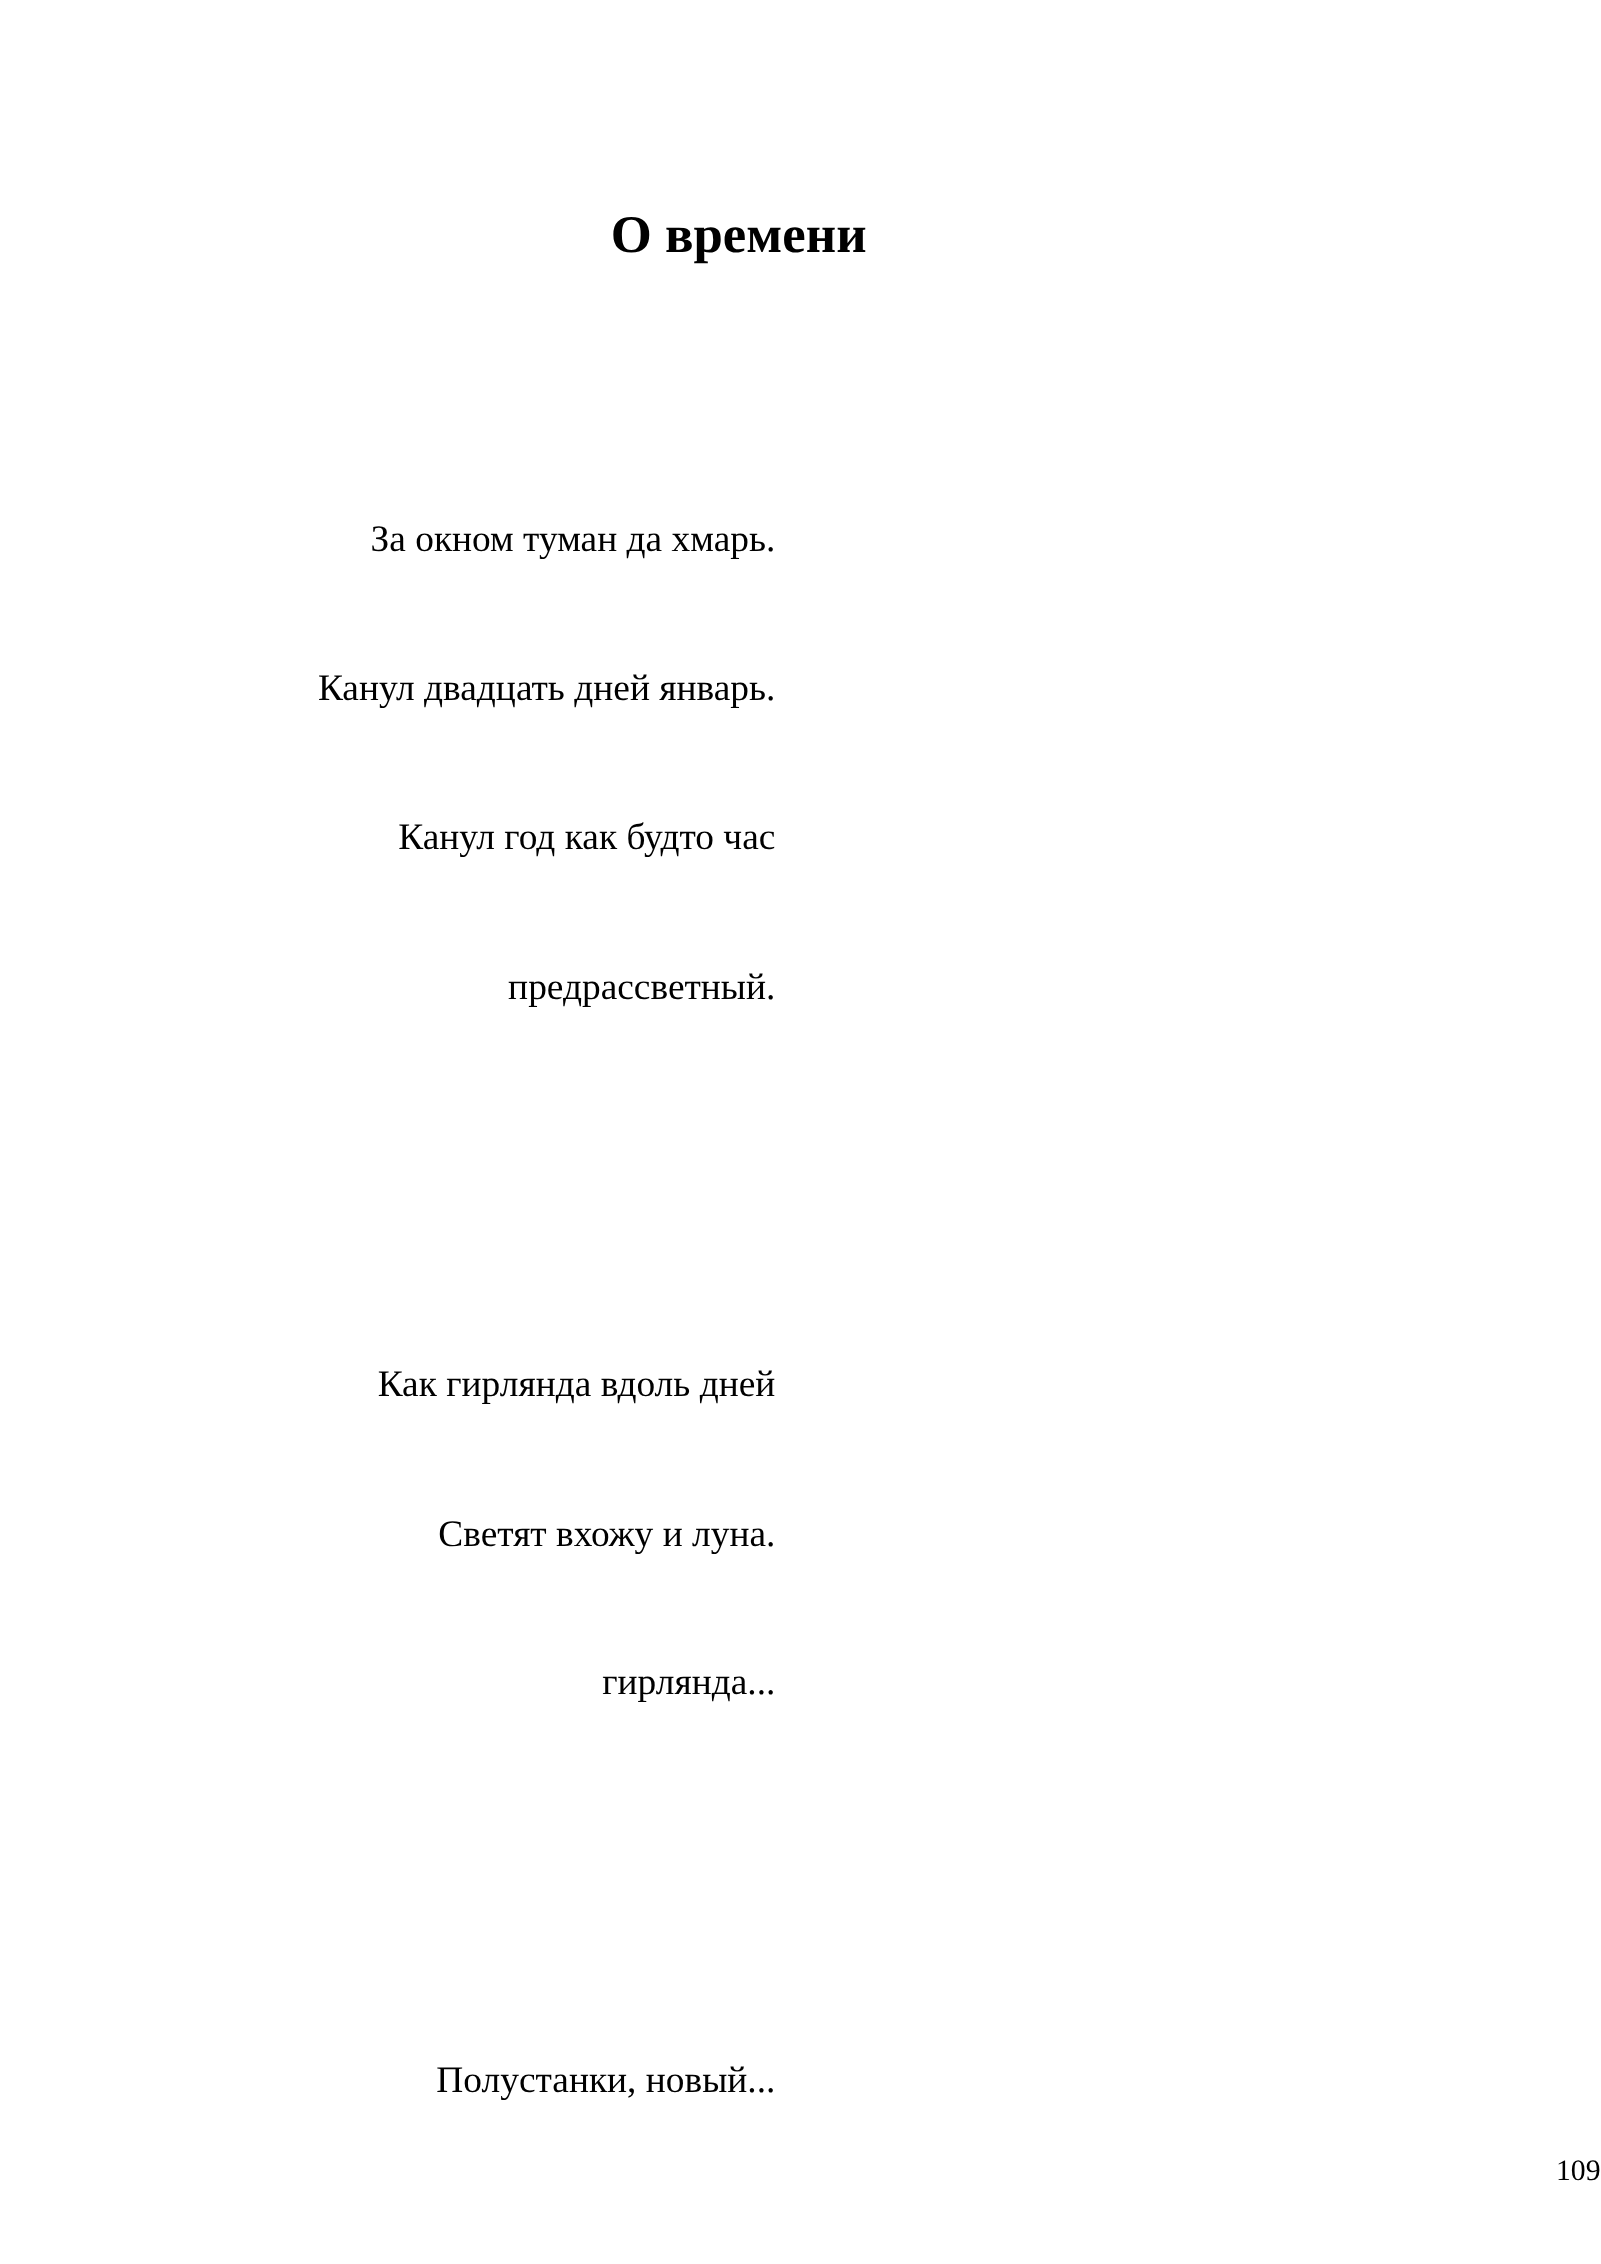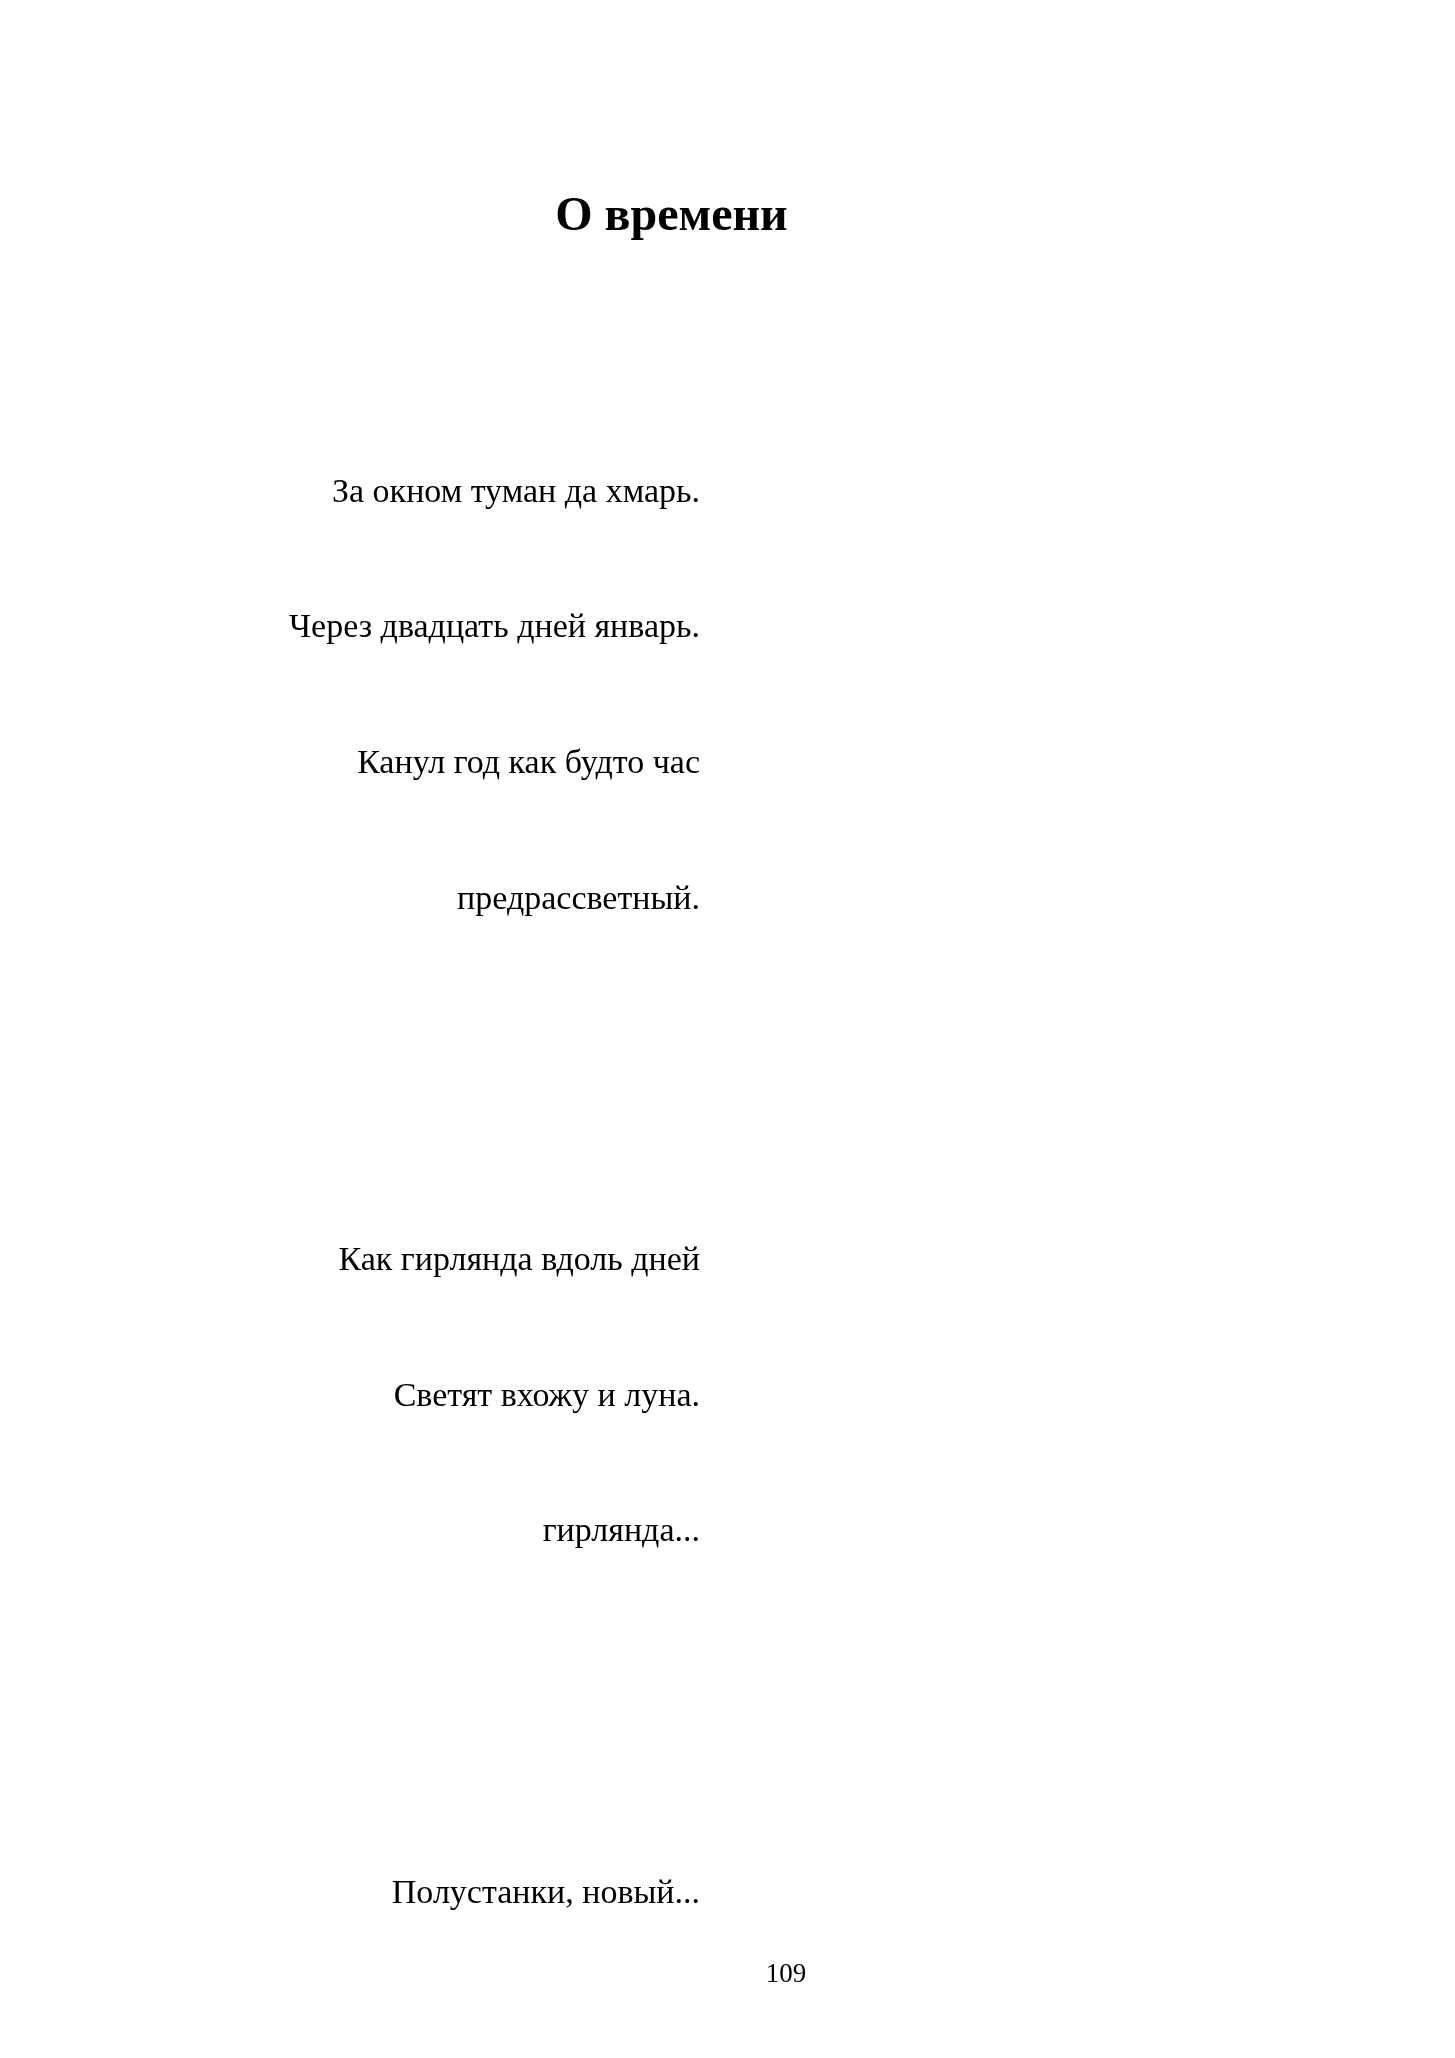--- a/index.html
+++ b/index.html
@@ -42,36 +42,36 @@
   }
   .line {
     display: block;
     height: 45.2px;
   }
   .page-number {
     position: absolute;
     left: 0;
     width: 1455px;
     top: 1958px;
-    text-align: center;
+    text-align: right;
     font-size: 27px;
     line-height: 30px;
     padding-left: 117px;
     box-sizing: border-box;
   }
 </style>
 </head>
 <body>
 
 <h1 class="page-title">О времени</h1>
 
 <div class="poem">
   <div class="stanza">
     <span class="line">За окном туман да хмарь.</span>
-    <span class="line">Через двадцать дней январь.</span>
+    <span class="line">Канул двадцать дней январь.</span>
     <span class="line">Канул год как будто час</span>
     <span class="line"> предрассветный.</span>
   </div>
   <div class="stanza">
     <span class="line">Как гирлянда вдоль дней</span>
     <span class="line">Светят вхожу и луна.</span>
     <span class="line"> гирлянда...</span>
   </div>
   <div class="stanza">
     <span class="line">Полустанки, новый...</span>

